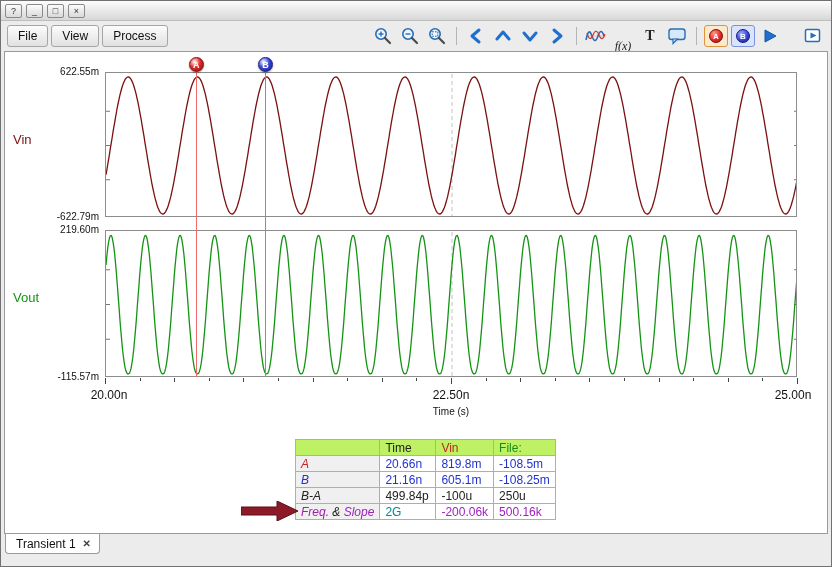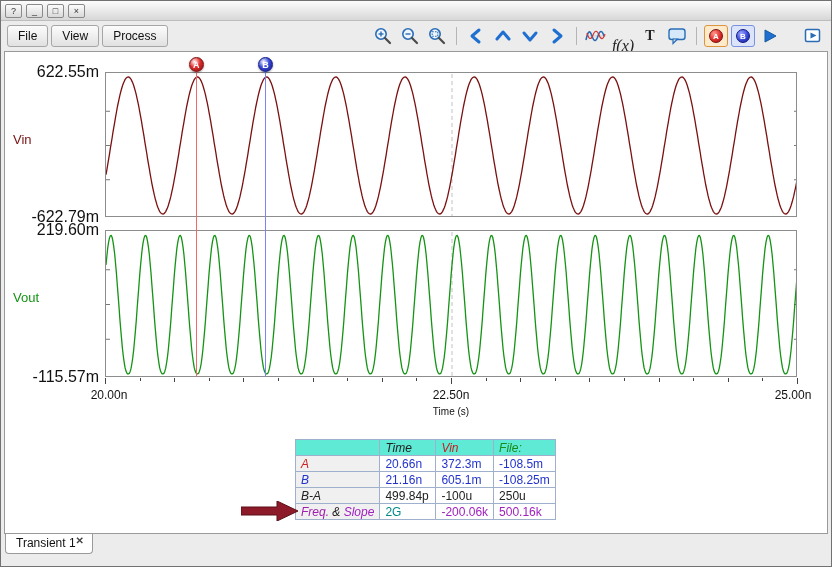--- a/index.html
+++ b/index.html
@@ -34,21 +34,21 @@
     font-size: 12px; color: #111; padding: 3px 10px;
     background: linear-gradient(#fcfcfc, #e1e1e1);
     border: 1px solid #a6a6a6; border-radius: 3px;
   }
   .tb-spacer { flex: 1; }
   .tb-sep { width: 1px; height: 18px; background: #b5b5b5; margin: 0 4px; flex: none; }
   .tbtn {
     display: inline-flex; align-items: center; justify-content: center;
     width: 24px; height: 22px; border: 1px solid transparent; border-radius: 3px; flex: none;
   }
-  .fx-text { font-family: "Liberation Serif", serif; font-style: italic; font-size: 16px; color: #222; margin-top: 20px; }
+  .fx-text { font-family: "Liberation Serif", serif; font-style: italic; font-size: 12px; color: #222; margin-top: 20px; }
   .t-text { font-family: "Liberation Serif", serif; font-weight: bold; font-size: 14px; color: #222; }
   .toggled-a { background: #fdeacb; border-color: #dd9440; }
   .toggled-b { background: #dbe4fb; border-color: #7a90e0; }
   .cursor-chip {
     width: 14px; height: 14px; border-radius: 50%;
     display: inline-flex; align-items: center; justify-content: center;
   }
   .chip-a { background: radial-gradient(circle at 35% 30%, #ff9d8d, #e02b2b 55%, #8d1111); border: 1px solid #7c0f0f; }
   .chip-b { background: radial-gradient(circle at 35% 30%, #9fa9ff, #3848d8 55%, #141b8c); border: 1px solid #121a80; }
   .cursor-chip i { font-style: normal; font-weight: bold; font-size: 8px; color: #fff; }
@@ -58,21 +58,21 @@
   .doc {
     position: relative; flex: none; height: 483px; margin: 0 3px;
     background: #ffffff; border: 1px solid #9a9a9a; overflow: hidden;
   }
   .plot-svg { position: absolute; left: 100px; background: #fff; border: 1px solid #8d8d8d; }
   #plot-vin  { top: 20px;  width: 692px; height: 145px; }
   #plot-vout { top: 178px; width: 692px; height: 147px; }
 
   .ylab {
     position: absolute; left: 4px; width: 90px; text-align: right;
-    font-size: 16px; color: #111; height: 14px; line-height: 14px;
+    font-size: 10px; color: #111; height: 14px; line-height: 14px;
   }
   .ylab-vin-top { top: 13px; }  .ylab-vin-bot { top: 158px; }
   .ylab-vout-top { top: 171px; } .ylab-vout-bot { top: 318px; }
 
   .sig { position: absolute; left: 8px; font-size: 13px; }
   .sig-vin { top: 80px; color: #7a1010; }
   .sig-vout { top: 238px; color: #149314; }
 
   #x-tick-marks { position: absolute; left: 100px; top: 326px; width: 692px; height: 8px; }
   .tickmark { position: absolute; top: 0; width: 1px; height: 3px; background: #444; }
@@ -97,21 +97,21 @@
 
   
   .cursor-table {
     position: absolute; left: 290px; top: 387px;
     border-collapse: collapse; font-size: 12px; background: #fff;
   }
   .cursor-table th, .cursor-table td {
     border: 1px solid #9fb0cc; padding: 0 5px; height: 16px;
     text-align: left; white-space: nowrap;
   }
-  .cursor-table th { font-style: italic; font-weight: normal; background: #5eead4; }
+  .cursor-table th { font-weight: normal; background: #bef264; }
   .cursor-table th.corner { min-width: 72px; }
   .h-time { color: #222; min-width: 56px; }
   .h-vin  { color: #c22222; min-width: 56px; }
   .h-vout { color: #1a8a1a; min-width: 62px; }
   .lbl { font-style: italic; background: #f0f0f0; }
   .lbl-a  { color: #cc2222; }
   .lbl-b  { color: #2233cc; }
   .lbl-ba { color: #222222; }
   .fs-freq  { color: #a21caf; font-style: italic; }
   .fs-amp   { color: #222222; }
@@ -120,21 +120,21 @@
   .row-ba td.val { color: #222; }
   td.v-teal { color: #008888; }
   td.v-purple { color: #a020c0; }
 
   .annotation-arrow { position: absolute; left: 236px; top: 449px; }
 
   
   .tabbar { height: 24px; flex: none; display: flex; align-items: flex-start; padding-left: 4px; background: #ececec; }
   .tab {
     margin-top: -1px; height: 21px; padding: 2px 8px 2px 10px;
-    display: flex; align-items: flex-start; gap: 0;
+    display: flex; align-items: center; gap: 7px;
     background: #ffffff; border: 1px solid #9a9a9a; border-top-color: #ffffff;
     border-radius: 0 0 4px 4px; font-size: 12px; color: #111;
   }
   .tab-close { font-size: 10px; font-weight: bold; color: #444; line-height: 10px; }
 </style>
 </head>
 <body>
 
 <div class="window">
 
@@ -325,21 +325,21 @@
       <tbody>
           <tr>
         <th class="corner"></th>
         <th class="h-time">Time</th>
         <th class="h-vin">Vin</th>
         <th class="h-vout">File:</th>
       </tr>
       <tr class="row-a">
         <td class="lbl lbl-a">A</td>
         <td class="val">20.66n</td>
-        <td class="val">372.3m</td>
+        <td class="val">819.8m</td>
         <td class="val">-108.5m</td>
       </tr>
       <tr class="row-b">
         <td class="lbl lbl-b">B</td>
         <td class="val">21.16n</td>
         <td class="val">605.1m</td>
         <td class="val">-108.25m</td>
       </tr>
       <tr class="row-ba">
         <td class="lbl lbl-ba">B-A</td>

